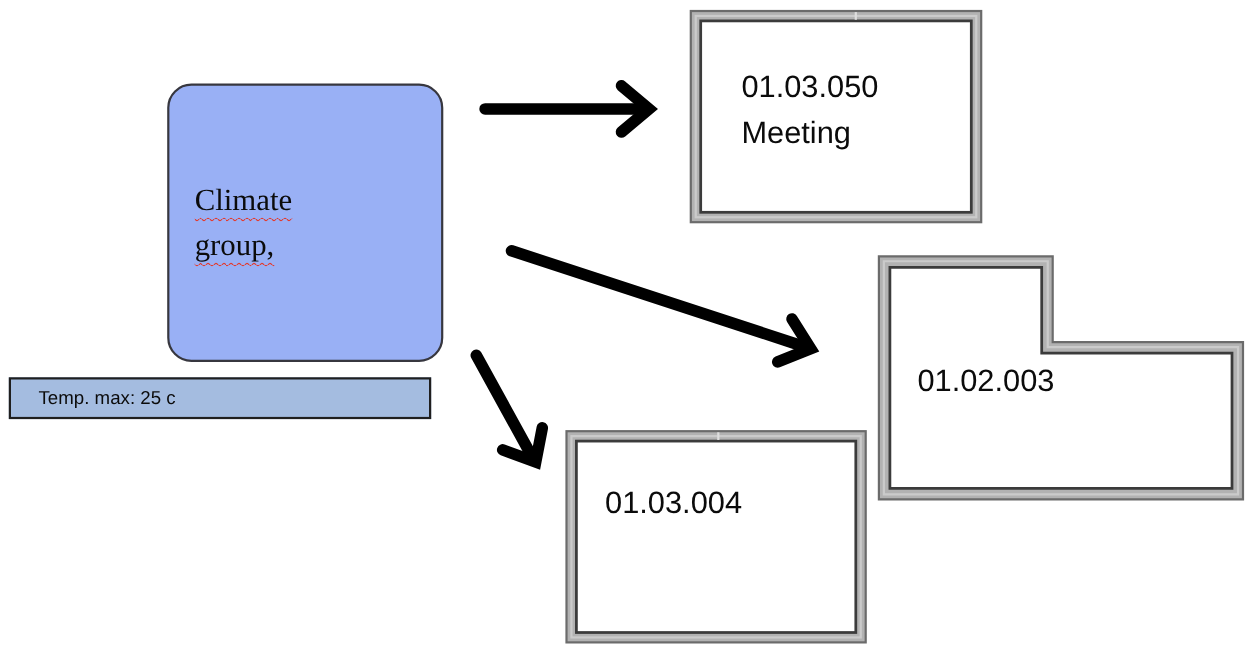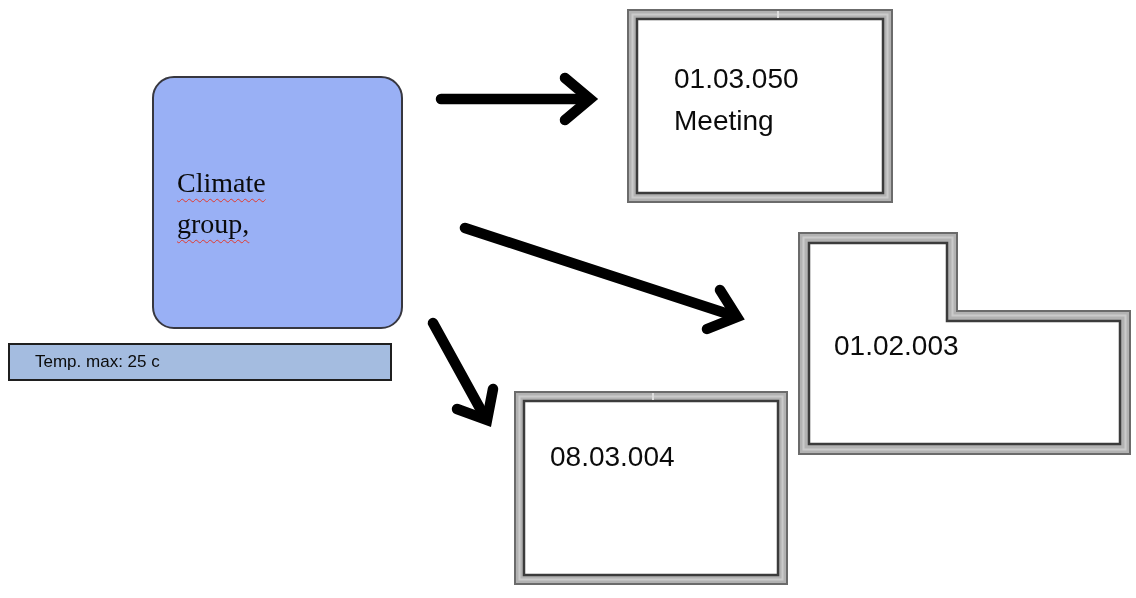--- a/index.html
+++ b/index.html
@@ -134,16 +134,16 @@
   <div class="room-label room-label-office">
     <span>01.03.050</span>
     <span>Meeting</span>
   </div>
 
   <div class="room-label room-label-meeting">
     <span>01.02.003</span>
   </div>
 
   <div class="room-label room-label-laboratory">
-    <span>08.03.004</span>
+    <span>01.03.004</span>
   </div>
 
 </div>
 
 </body></html>

